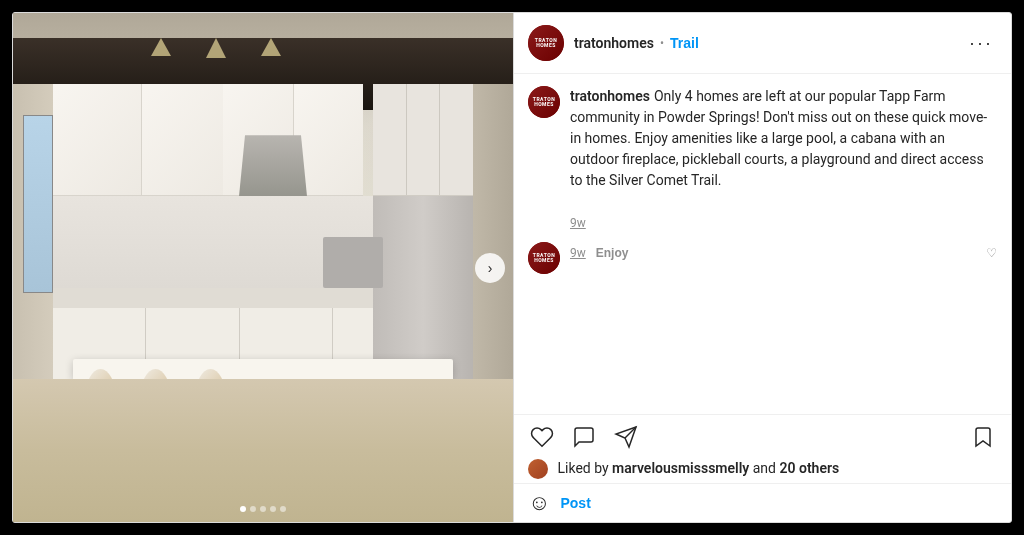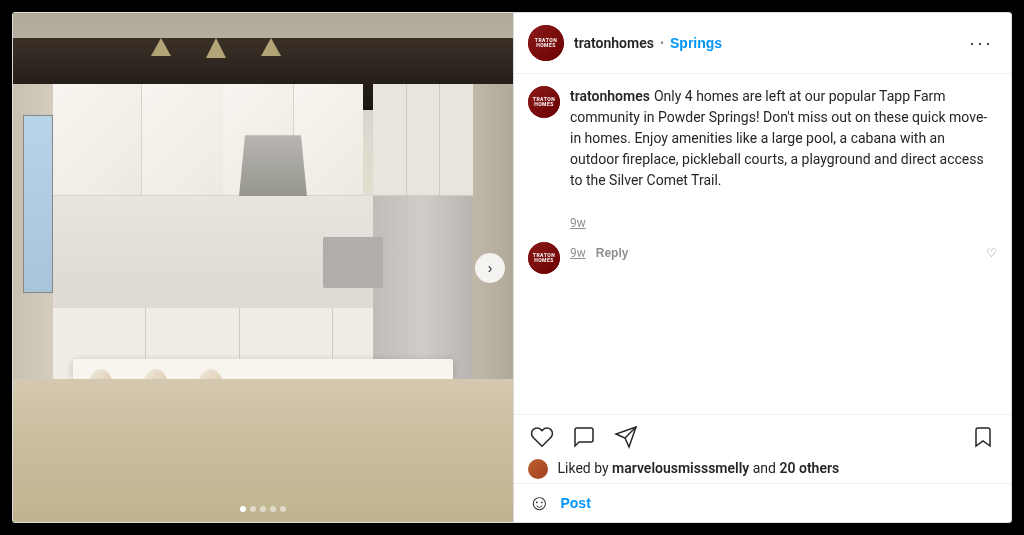--- a/index.html
+++ b/index.html
@@ -428,21 +428,21 @@
 
     <div class="post-header">
       <div class="avatar-small">
         <div class="traton-logo">
           <span class="logo-text">TRATON<br>HOMES</span>
         </div>
       </div>
       <div class="header-user-info">
         <span class="username">tratonhomes</span>
         <span class="dot-separator">•</span>
-        <button class="follow-btn">Springs</button>
+        <button class="follow-btn">Trail</button>
       </div>
       <button class="more-btn">···</button>
     </div>
 
     <div class="post-comments">
 
       <div class="comment-block">
         <div class="avatar-small comment-avatar">
           <div class="traton-logo">
             <span class="logo-text">TRATON<br>HOMES</span>
@@ -461,21 +461,21 @@
 
       <div class="comment-block">
         <div class="avatar-small comment-avatar">
           <div class="traton-logo">
             <span class="logo-text">TRATON<br>HOMES</span>
           </div>
         </div>
         <div class="comment-body">
           <div class="comment-meta">
             <span class="comment-time">9w</span>
-            <button class="reply-btn">Reply</button>
+            <button class="reply-btn">Enjoy</button>
             <span class="like-icon-small">♡</span>
           </div>
         </div>
       </div>
 
     </div>
 
     <div class="post-actions">
       <div class="action-icons">
         <button class="action-icon">

